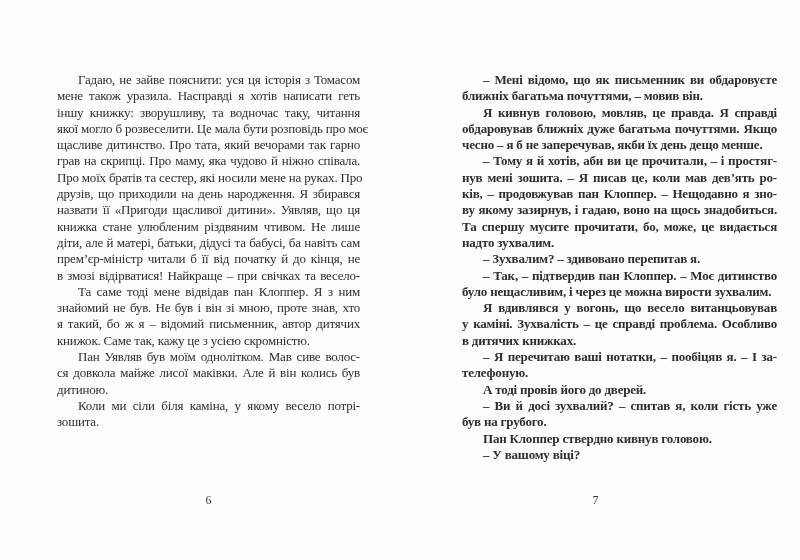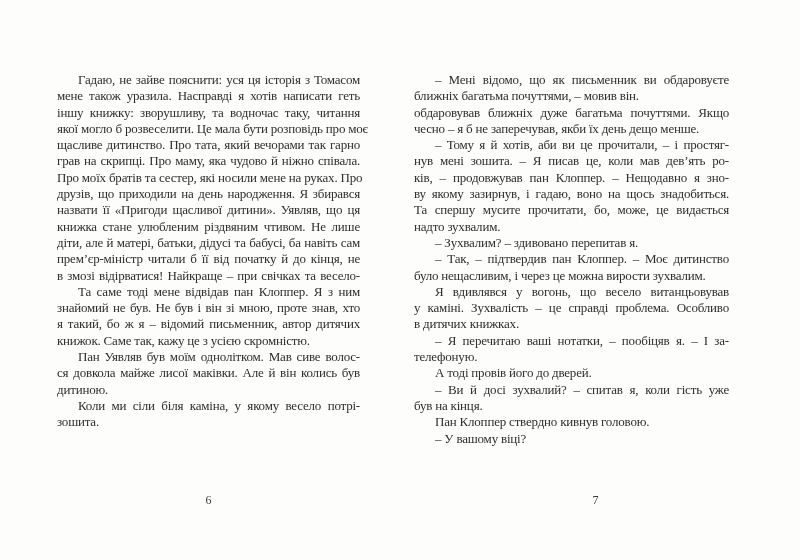--- a/index.html
+++ b/index.html
@@ -24,22 +24,23 @@
     top: 72px;
     font-size: 13px;
     line-height: 16.3px;
     letter-spacing: -0.2px;
   }
   .page-text.left {
     left: 57px;
     width: 303px;
   }
   .page-text.right {
-    left: 414px;
+    left: 462px;
     width: 315px;
+    font-weight: bold;
   }
   .paragraph {
     margin: 0;
     padding: 0;
   }
   .line {
     text-align: justify;
     text-align-last: justify;
     white-space: nowrap;
     height: 16.3px;
@@ -104,20 +105,21 @@
         <div class="line last">зошита.</div>
       </div>
     </div>
 
   <div class="page-text right">
       <div class="paragraph">
         <div class="line first">– Мені відомо, що як письменник ви обдаровуєте</div>
         <div class="line last">ближніх багатьма почуттями, – мовив він.</div>
       </div>
       <div class="paragraph">
+        <div class="line first">Я кивнув головою, мовляв, це правда. Я справді</div>
         <div class="line">обдаровував ближніх дуже багатьма почуттями. Якщо</div>
         <div class="line last">чесно – я б не заперечував, якби їх день дещо менше.</div>
       </div>
       <div class="paragraph">
         <div class="line first">– Тому я й хотів, аби ви це прочитали, – і простяг-</div>
         <div class="line">нув мені зошита. – Я писав це, коли мав дев’ять ро-</div>
         <div class="line">ків, – продовжував пан Клоппер. – Нещодавно я зно-</div>
         <div class="line">ву якому зазирнув, і гадаю, воно на щось знадобиться.</div>
         <div class="line">Та спершу мусите прочитати, бо, може, це видається</div>
         <div class="line last">надто зухвалим.</div>
@@ -136,21 +138,21 @@
       </div>
       <div class="paragraph">
         <div class="line first">– Я перечитаю ваші нотатки, – пообіцяв я. – І за-</div>
         <div class="line last">телефоную.</div>
       </div>
       <div class="paragraph">
         <div class="line first last">А тоді провів його до дверей.</div>
       </div>
       <div class="paragraph">
         <div class="line first">– Ви й досі зухвалий? – спитав я, коли гість уже</div>
-        <div class="line last">був на кінця.</div>
+        <div class="line last">був на грубого.</div>
       </div>
       <div class="paragraph">
         <div class="line first last">Пан Клоппер ствердно кивнув головою.</div>
       </div>
       <div class="paragraph">
         <div class="line first last">– У вашому віці?</div>
       </div>
     </div>
 
   <div class="page-number left">6</div>

